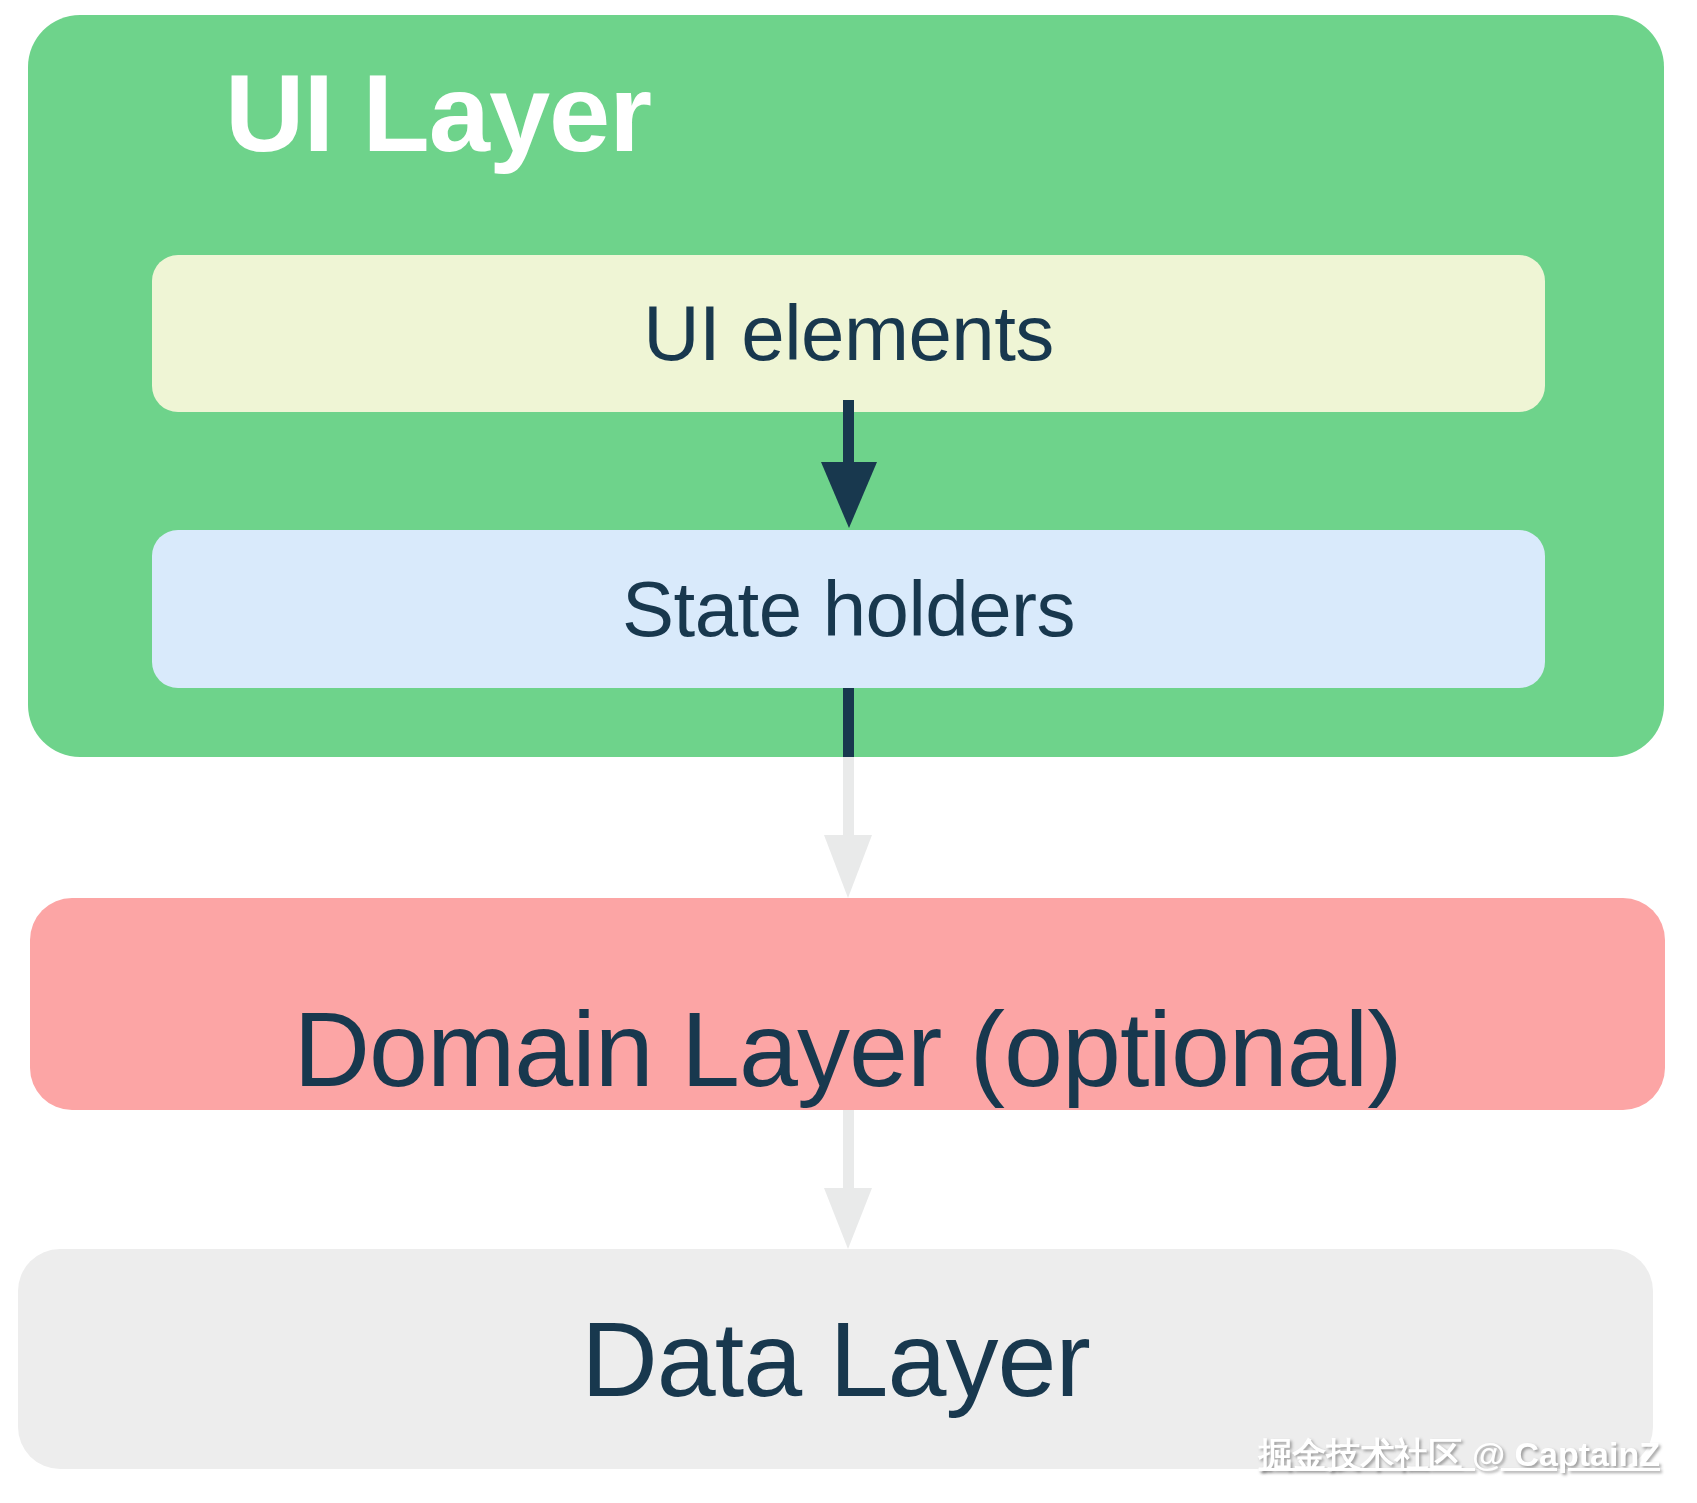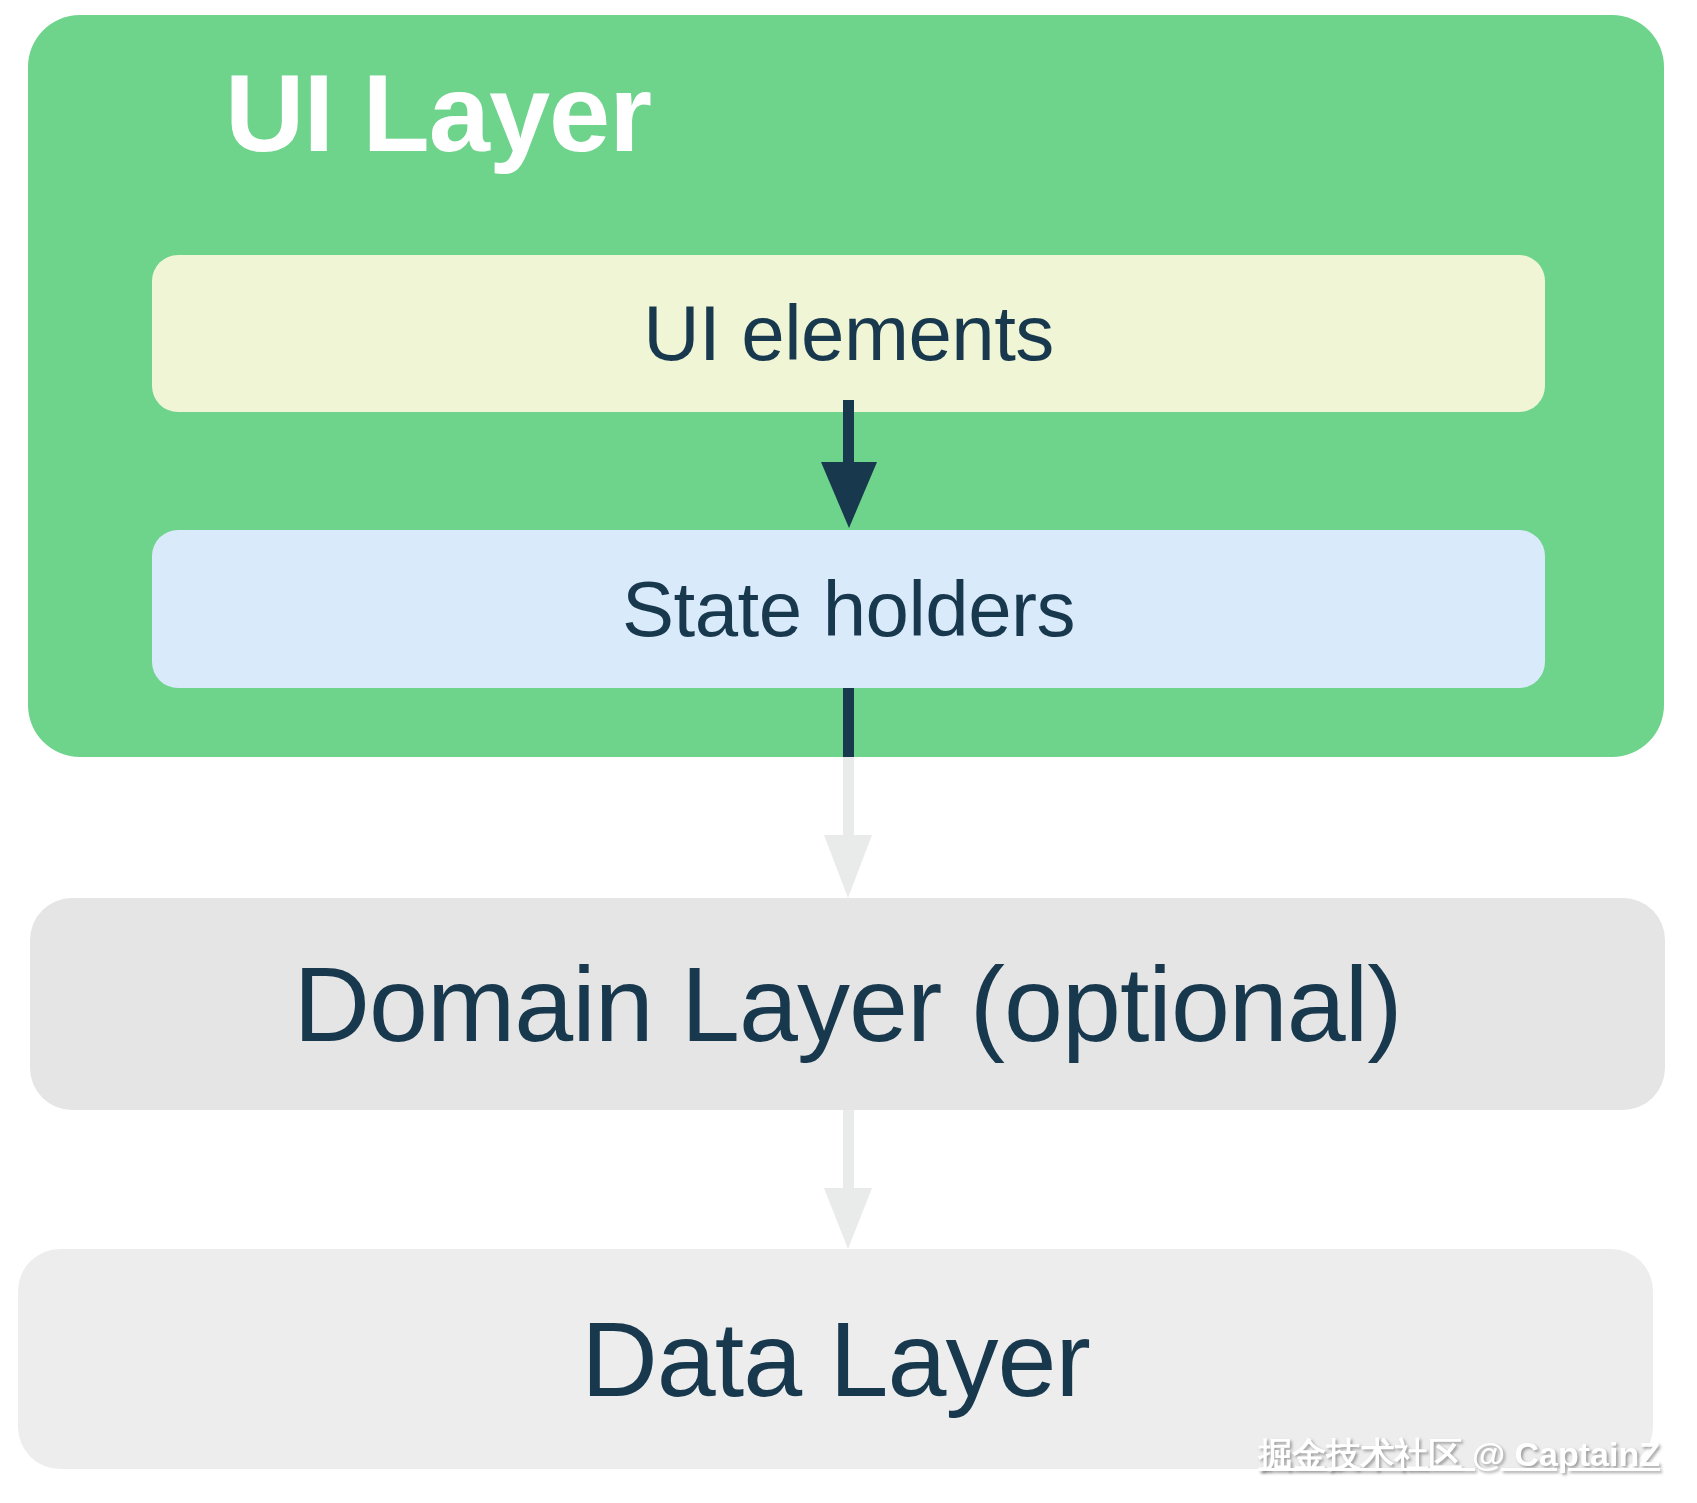--- a/index.html
+++ b/index.html
@@ -69,21 +69,21 @@
 
   <div class="abs inner-box flex-center" style="left: 152px; top: 530px; width: 1393px; height: 158px; background-color: rgb(217, 234, 251);">
     <span style="color: rgb(24, 56, 78);">State holders</span>
   </div>
 
   <div class="abs arrow-shaft" style="left: 843px; top: 688px; height: 69px; background-color: rgb(24, 56, 78);"></div>
 
   <div class="abs arrow-shaft" style="left: 843px; top: 757px; height: 80px; background-color: rgb(233, 234, 234);"></div>
   <div class="abs arrow-head" style="left: 824px; top: 835px; width: 48px; height: 63px; background-color: rgb(233, 234, 234);"></div>
 
-  <div class="abs gray-box flex-center" style="left: 30px; top: 898px; width: 1635px; height: 212px; background-color: #e5e5e5;">
+  <div class="abs gray-box flex-center" style="left: 30px; top: 898px; width: 1635px; height: 212px; background-color: #fca5a5; align-items: flex-end;">
     <span style="color: rgb(24, 56, 78);">Domain Layer (optional)</span>
   </div>
 
   <div class="abs arrow-shaft" style="left: 843px; top: 1110px; height: 80px; background-color: rgb(233, 234, 234);"></div>
   <div class="abs arrow-head" style="left: 824px; top: 1188px; width: 48px; height: 61px; background-color: rgb(233, 234, 234);"></div>
 
   <div class="abs gray-box flex-center" style="left: 18px; top: 1249px; width: 1635px; height: 220px; background-color: rgb(237, 237, 237);">
     <span style="color: rgb(24, 56, 78);">Data Layer</span>
   </div>
 

